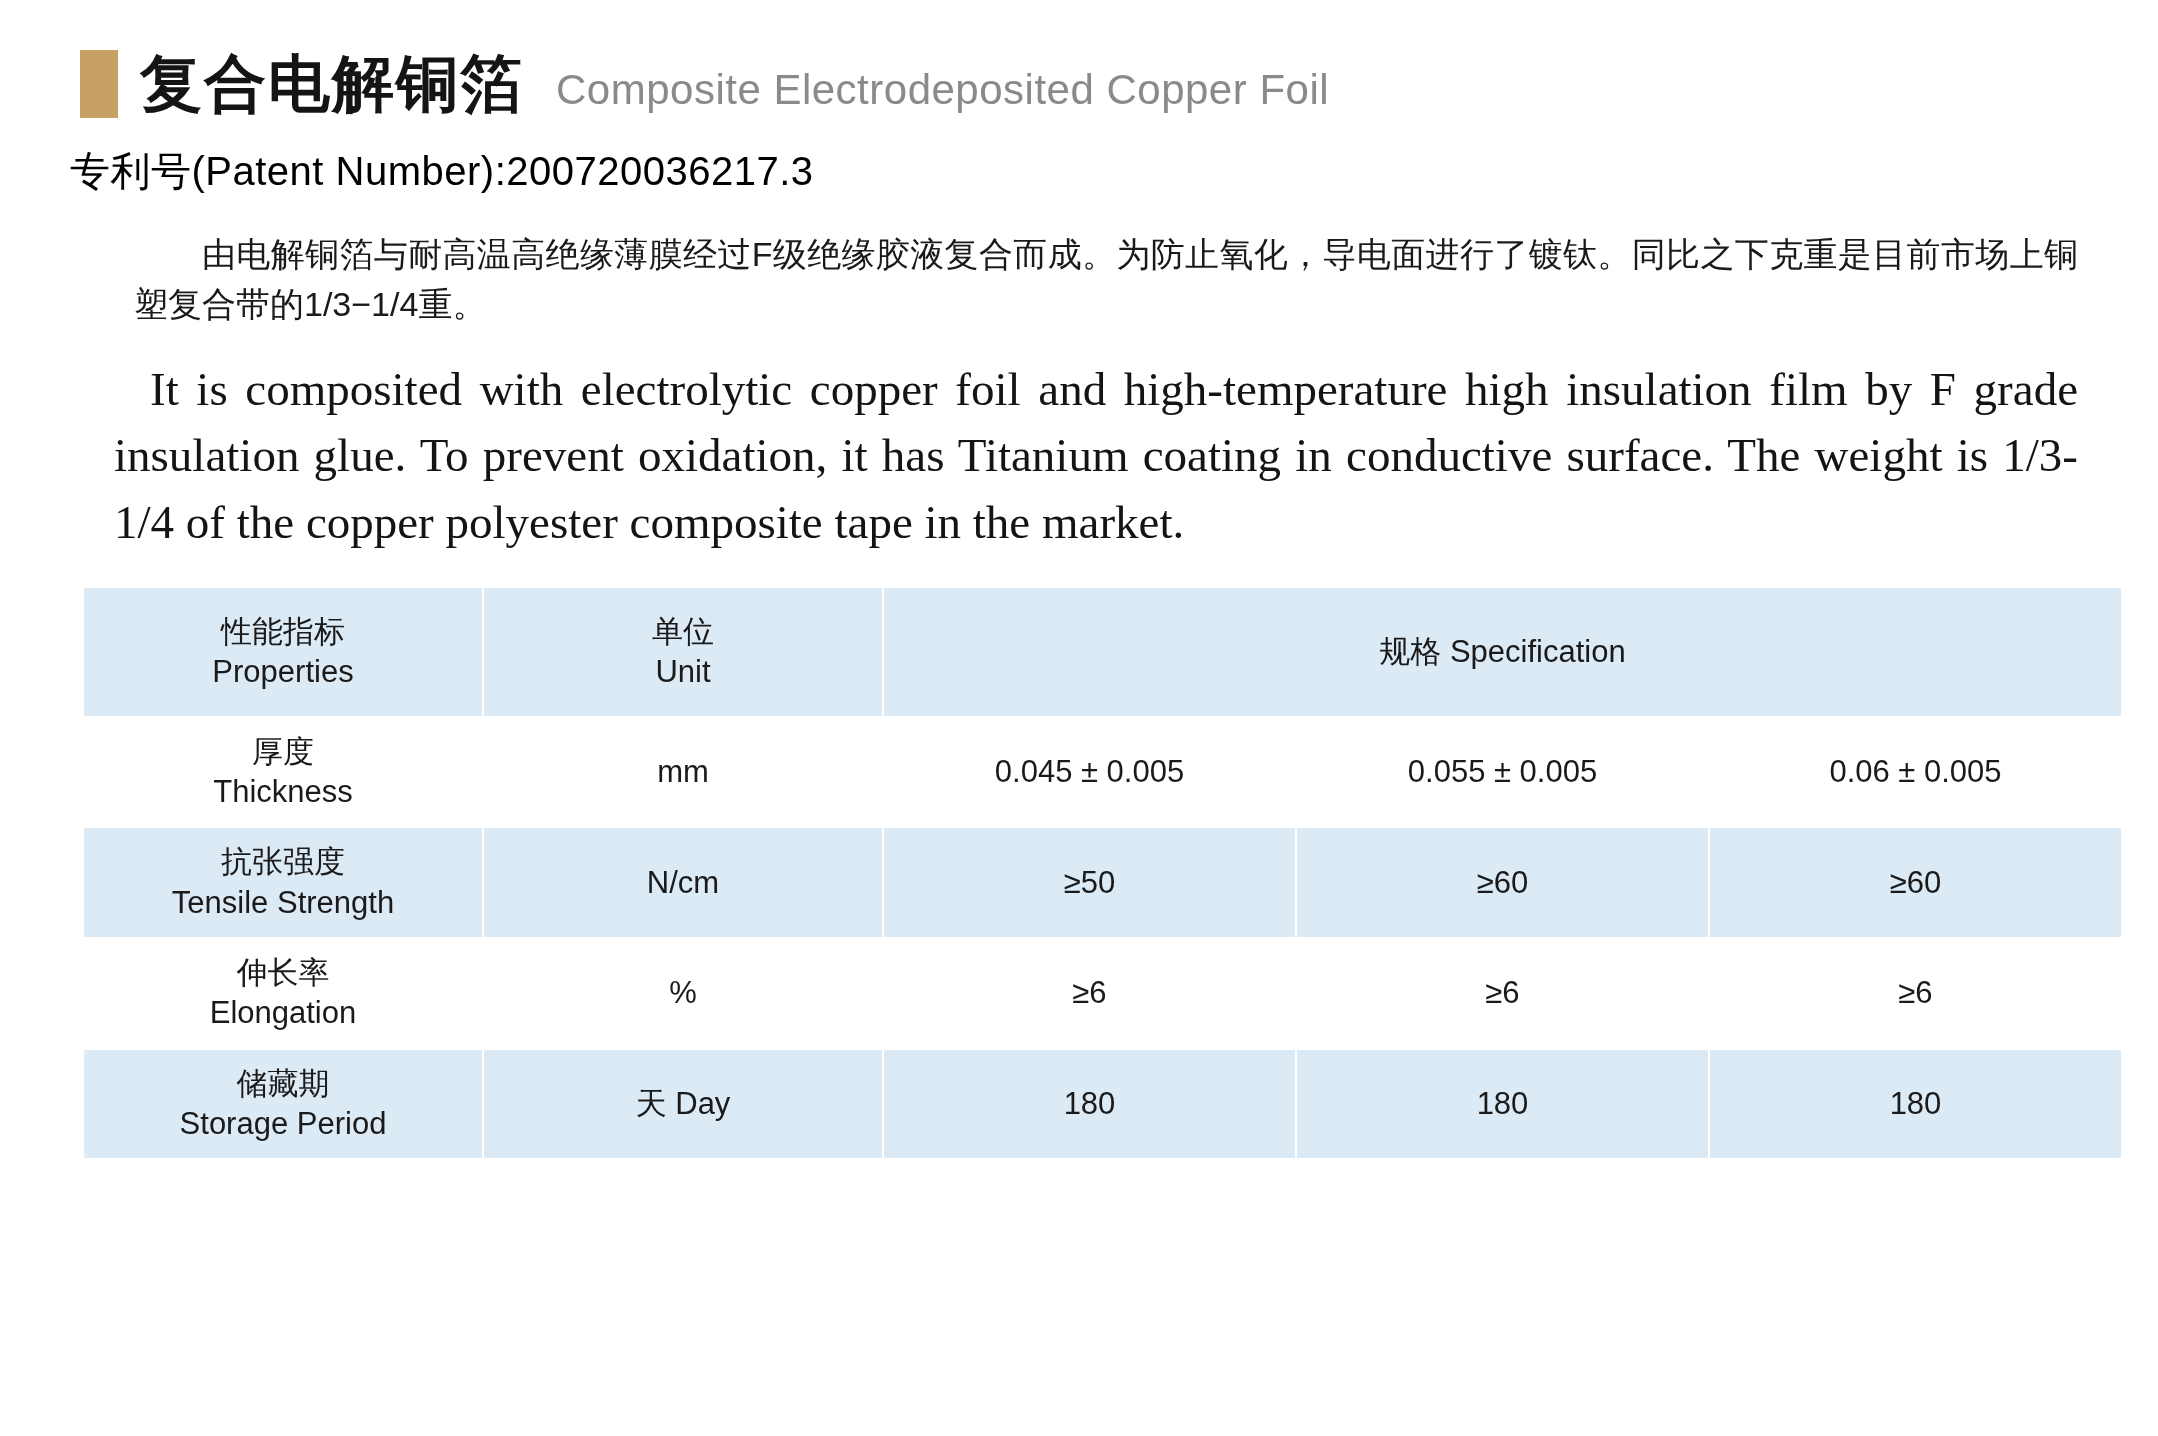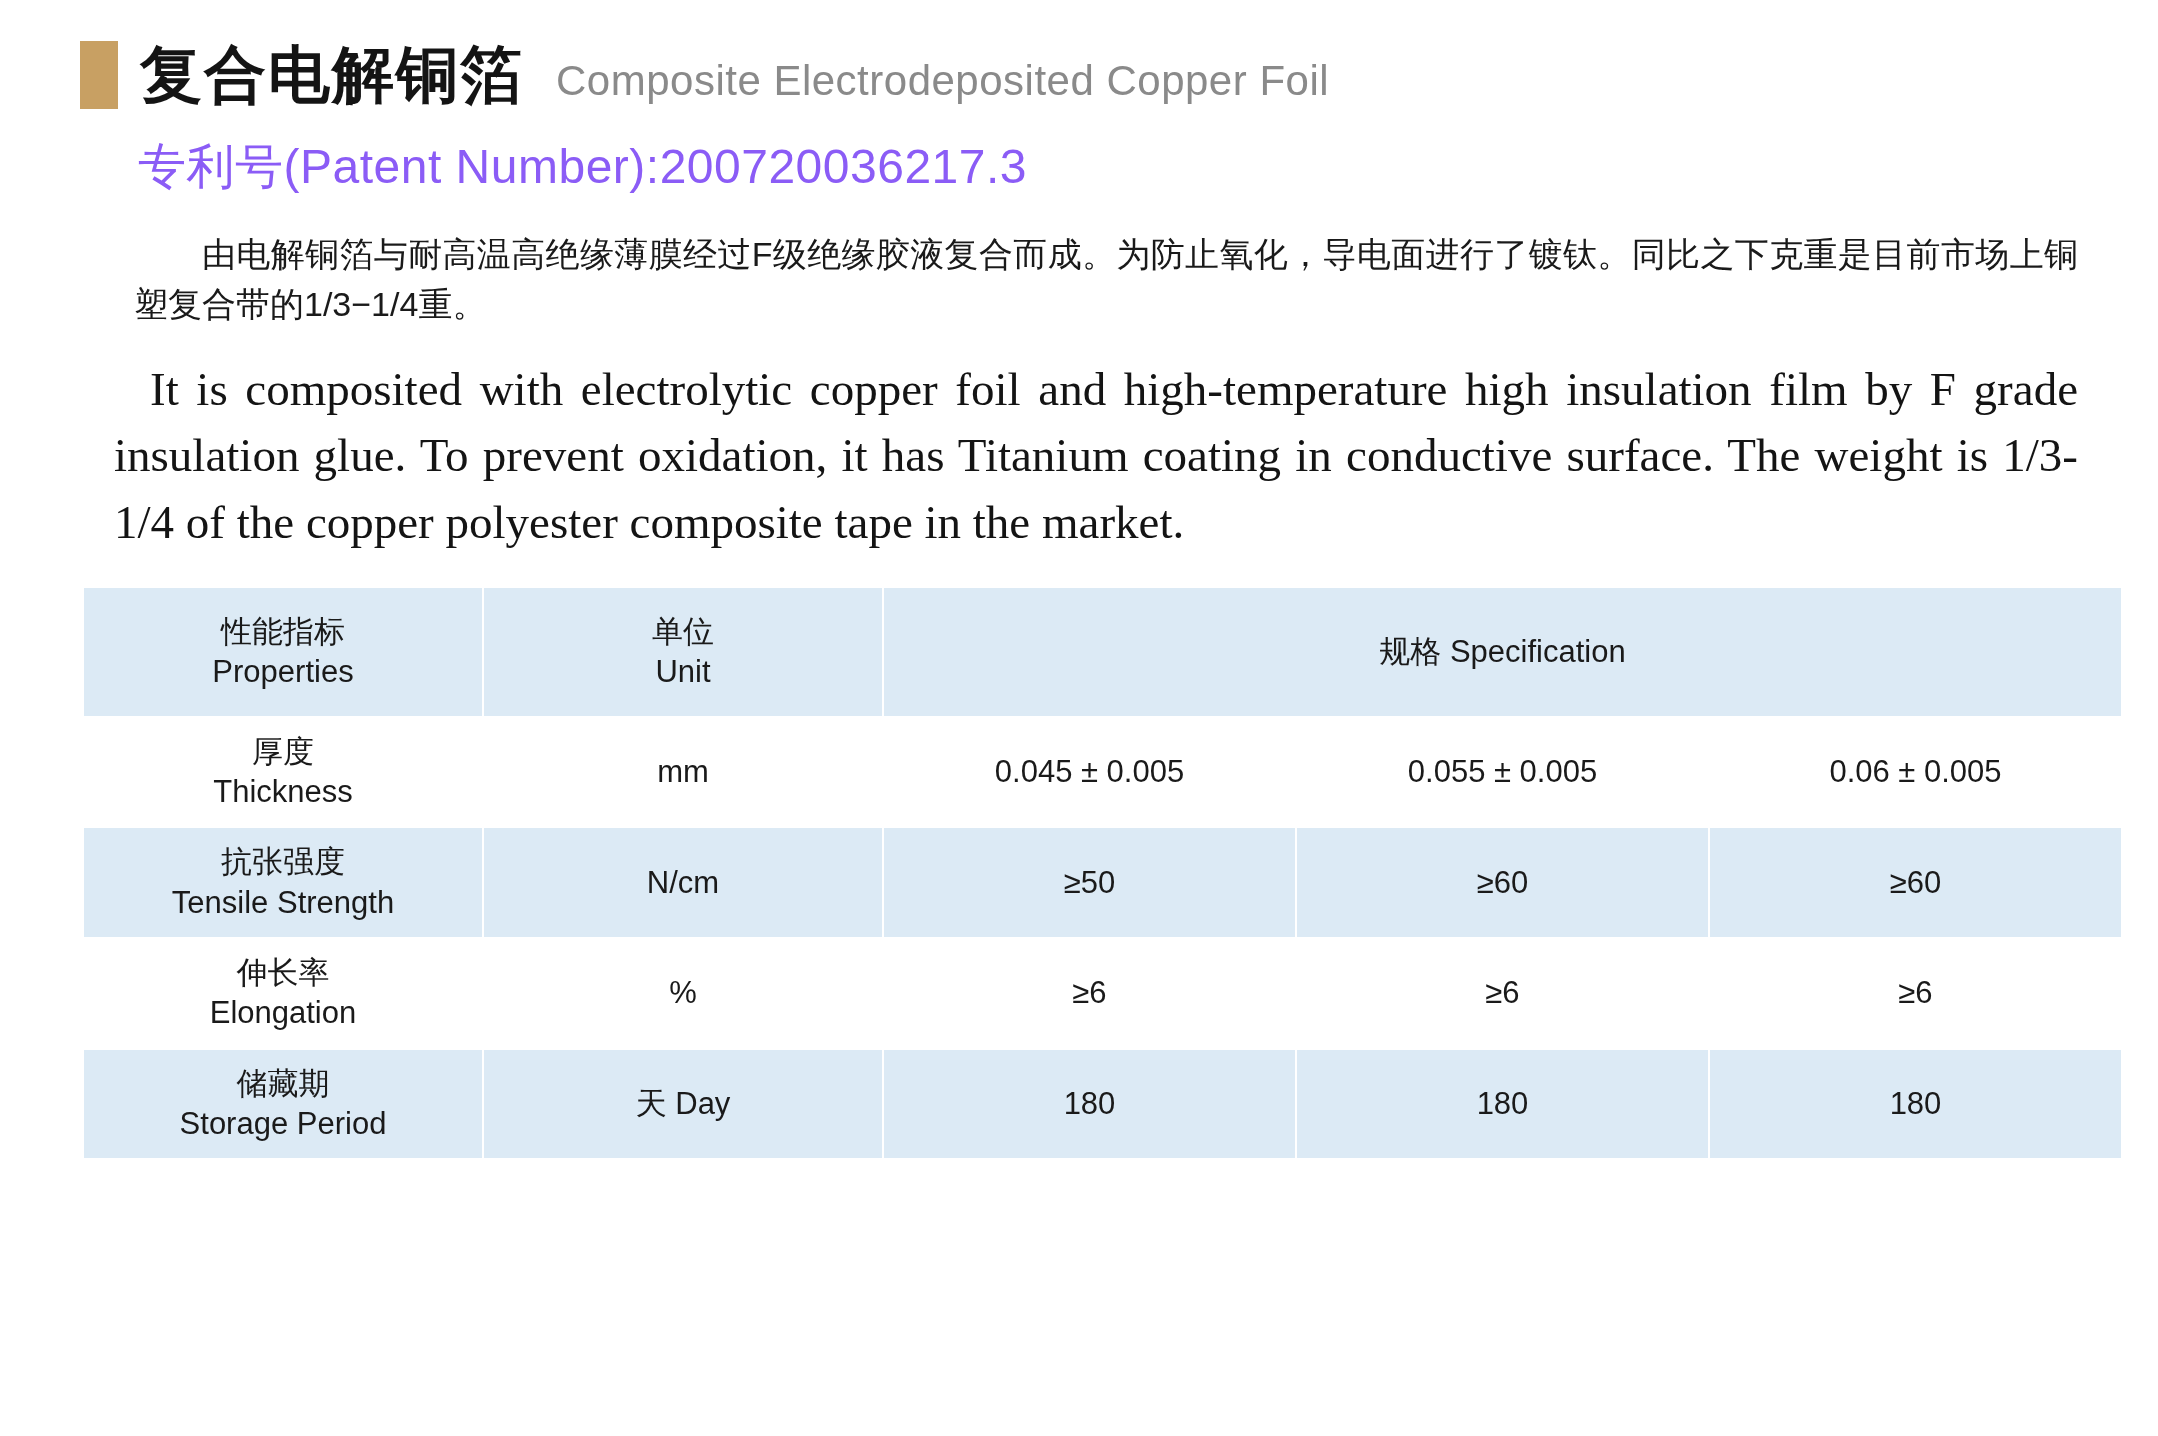--- a/index.html
+++ b/index.html
@@ -12,21 +12,21 @@
     height: 1436px;
     font-family: "Liberation Sans", sans-serif;
     color: #1a1a1a;
     -webkit-font-smoothing: antialiased;
   }
   .page {
     position: relative;
     width: 2158px;
     height: 1436px;
     box-sizing: border-box;
-    padding: 21px 70px 0 70px;
+    padding: 30px 70px 0 70px;
   }
 
   
   .title-row {
     display: flex;
     align-items: center;
     margin-top: 20px;
     margin-left: 10px;
   }
   .title-bar {
@@ -49,23 +49,22 @@
     color: #8a8a8a;
     letter-spacing: 0.5px;
     margin-left: 32px;
     white-space: nowrap;
     font-weight: normal;
     margin-top: 11px;
   }
 
   .patent {
     margin-top: 26px;
-    margin-left: 68px;
-    font-size: 48px;
-    color: #8b5cf6;
+    font-size: 40px;
+    color: #000000;
     letter-spacing: 0.5px;
   }
 
   
   .para-cn {
     margin-top: 30px;
     margin-left: 64px;
     margin-right: 10px;
     font-size: 34px;
     line-height: 1.48;

